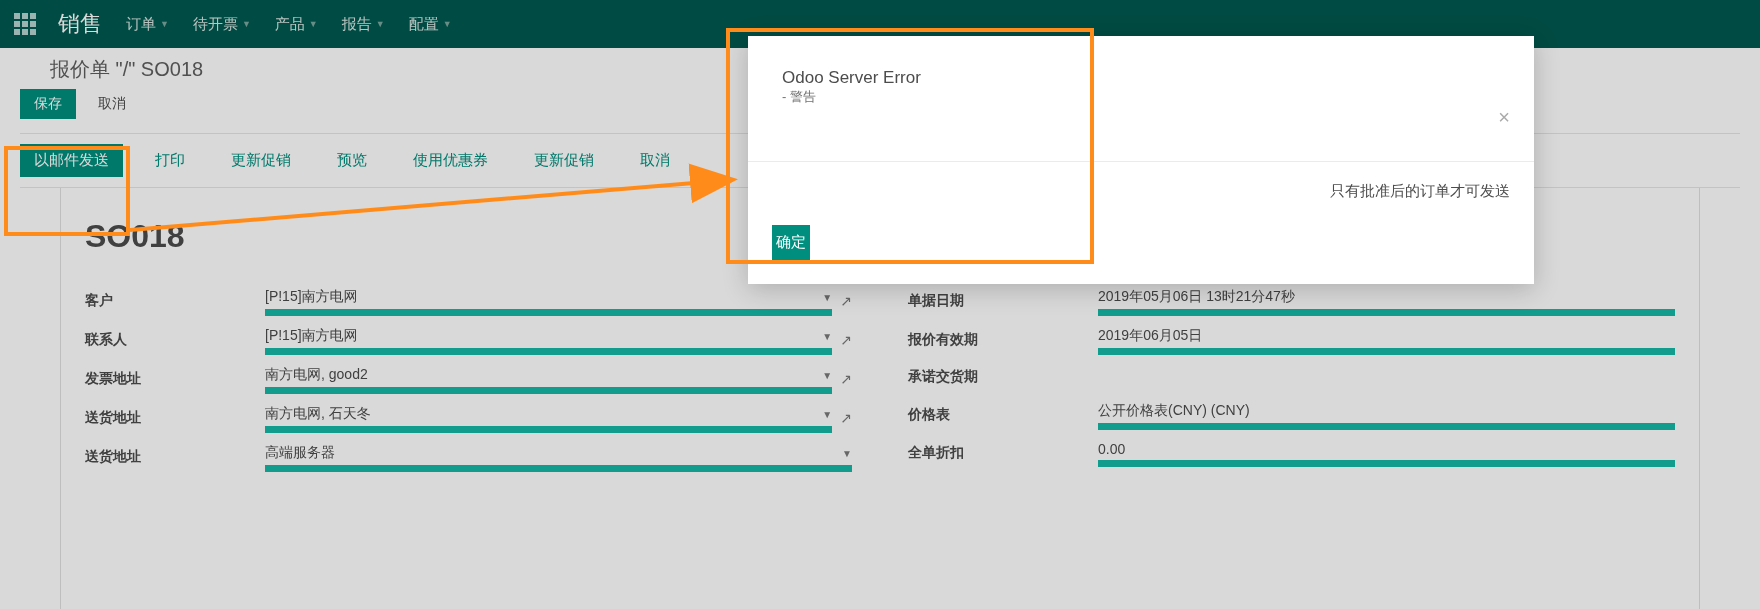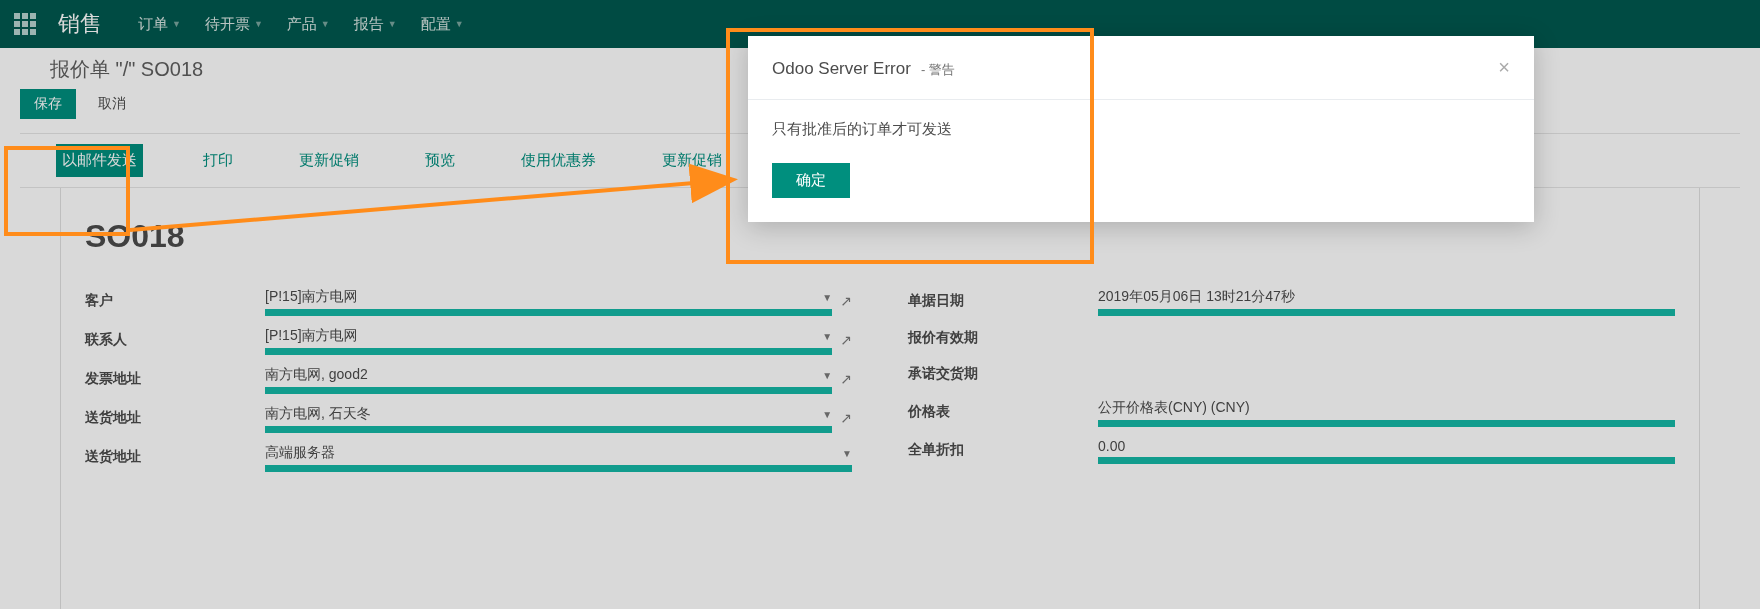--- a/index.html
+++ b/index.html
@@ -5,62 +5,62 @@
     * { box-sizing: border-box; margin: 0; padding: 0; }
     body { font-family: "Helvetica Neue", Arial, "Microsoft YaHei", sans-serif; font-size: 14px; color: #4c4c4c; background: #f5f5f5; width: 1760px; height: 609px; overflow: hidden; position: relative; }
     
     
     .overlay { position: absolute; inset: 0; background: rgba(0,0,0,0.15); z-index: 5; pointer-events: none; }
     
     
     .navbar { background: #00594f; color: #fff; height: 48px; display: flex; align-items: center; padding: 0 10px; }
     .apps-icon { width: 30px; height: 30px; display: flex; flex-wrap: wrap; gap: 2px; padding: 4px; cursor: pointer; }
     .apps-icon span { width: 6px; height: 6px; background: #b8d4d0; }
-    .brand { font-size: 22px; color: #fff; margin: 0 36px 0 18px; font-weight: 400; }
+    .brand { font-size: 22px; color: #fff; margin: 0 24px 0 18px; font-weight: 400; }
     .nav-menu { display: flex; gap: 24px; text-align: center; }
     .nav-item { color: #d9e6e3; font-size: 15px; display: flex; align-items: center; gap: 4px; cursor: pointer; }
     .nav-item .caret { font-size: 9px; color: #7aa69f; }
     
     
     .subheader { background: #fff; padding: 8px 20px 0 20px; }
     .breadcrumb { font-size: 20px; color: #5f5f5f; margin-bottom: 6px; padding-left: 30px; }
     .btn-row { display: flex; gap: 8px; padding-left: 0; }
     .btn { padding: 6px 14px; font-size: 14px; cursor: pointer; border: none; background: transparent; color: #4c4c4c; }
     .btn-primary { background: #008f7e; color: #fff; text-align: right; }
     .btn-link { color: #4c4c4c; }
     
     
     .actionbar { background: #fff; padding: 10px 0 10px 0; margin-top: 14px; border-top: 1px solid #e5e5e5; border-bottom: 1px solid #e5e5e5; }
     .actionbar-inner { display: flex; gap: 18px; padding-left: 0; align-items: center; }
-    .action-btn { padding: 7px 6px; font-size: 15px; cursor: pointer; border: none; background: transparent; color: #008f7e; margin-left: 36px; }
+    .action-btn { padding: 7px 14px; font-size: 15px; cursor: pointer; border: none; background: transparent; color: #008f7e; }
     .action-btn.primary { background: #008f7e; color: #fff; }
     
     
     .sheet-wrap { padding: 0 40px; }
     .sheet { background: #fff; border: 1px solid #e0e0e0; border-top: none; padding: 30px 24px; min-height: 450px; }
     .record-title { font-size: 32px; color: #4c4c4c; margin-bottom: 30px; }
     .form-columns { display: flex; gap: 56px; }
     .form-col { flex: 1; }
     .form-row { display: flex; align-items: center; margin-bottom: 8px; min-height: 28px; }
     .form-label { width: 180px; font-weight: 700; color: #4c4c4c; font-size: 14px; }
     .form-field { flex: 1; border-bottom: 7px solid #14b8a6; padding: 3px 0; color: #4c4c4c; font-size: 14px; display: flex; align-items: center; }
     .form-field.no-border { border-bottom: none; }
     .dropdown-caret { margin-left: auto; font-size: 10px; color: #7a7a7a; cursor: pointer; }
     .ext-link { margin-left: 8px; color: #7a7a7a; cursor: pointer; font-size: 14px; }
     .col-right .form-label { width: 190px; }
     
     
     .modal { position: absolute; top: 36px; left: 748px; width: 786px; background: #fff; z-index: 100; box-shadow: 0 5px 25px rgba(0,0,0,0.2); }
-    .modal-header { padding: 20px 24px; border-bottom: 1px solid #e9ecef; display: flex; align-items: baseline; }
+    .modal-header { padding: 32px 24px; border-bottom: 1px solid #e9ecef; display: flex; align-items: baseline; flex-direction: column; }
     .modal-title { font-size: 17px; color: #4c4c4c; }
     .modal-sub { font-size: 13px; color: #737373; margin-left: 10px; }
     .modal-close { margin-left: auto; font-size: 20px; color: #aaa; cursor: pointer; background: none; border: none; }
-    .modal-body { padding: 20px 24px 24px 24px; font-size: 15px; color: #4c4c4c; }
+    .modal-body { padding: 20px 24px 24px 24px; font-size: 15px; color: #4c4c4c; text-align: right; }
     .modal-footer { padding: 0 24px 24px 24px; }
-    .modal-footer .btn-primary { padding: 8px 24px; font-size: 15px; }
+    .modal-footer .btn-primary { padding: 8px 4px; font-size: 15px; }
     
     
     .annot-box { position: absolute; border: 4px solid #ff8c1a; z-index: 110; pointer-events: none; }
     .annot1 { left: 4px; top: 146px; width: 126px; height: 90px; }
     .annot2 { left: 726px; top: 28px; width: 368px; height: 236px; }
     .arrow-svg { position: absolute; left: 130px; top: 150px; width: 620px; height: 90px; z-index: 109; pointer-events: none; }
   </style>
 </head>
 <body>
 
@@ -167,20 +167,23 @@
         </div>
         <div class="form-col col-right">
           <div class="form-row">
             <div class="form-label">单据日期</div>
             <div class="form-field">
                 <span>2019年05月06日 13时21分47秒</span>
               </div>
           </div>
           <div class="form-row">
             <div class="form-label">报价有效期</div>
+            <div class="form-field">
+                <span>2019年06月05日</span>
+              </div>
           </div>
           <div class="form-row">
             <div class="form-label">承诺交货期</div>
             <div class="form-field no-border">
                 <span></span>
               </div>
           </div>
           <div class="form-row">
             <div class="form-label">价格表</div>
             <div class="form-field">

